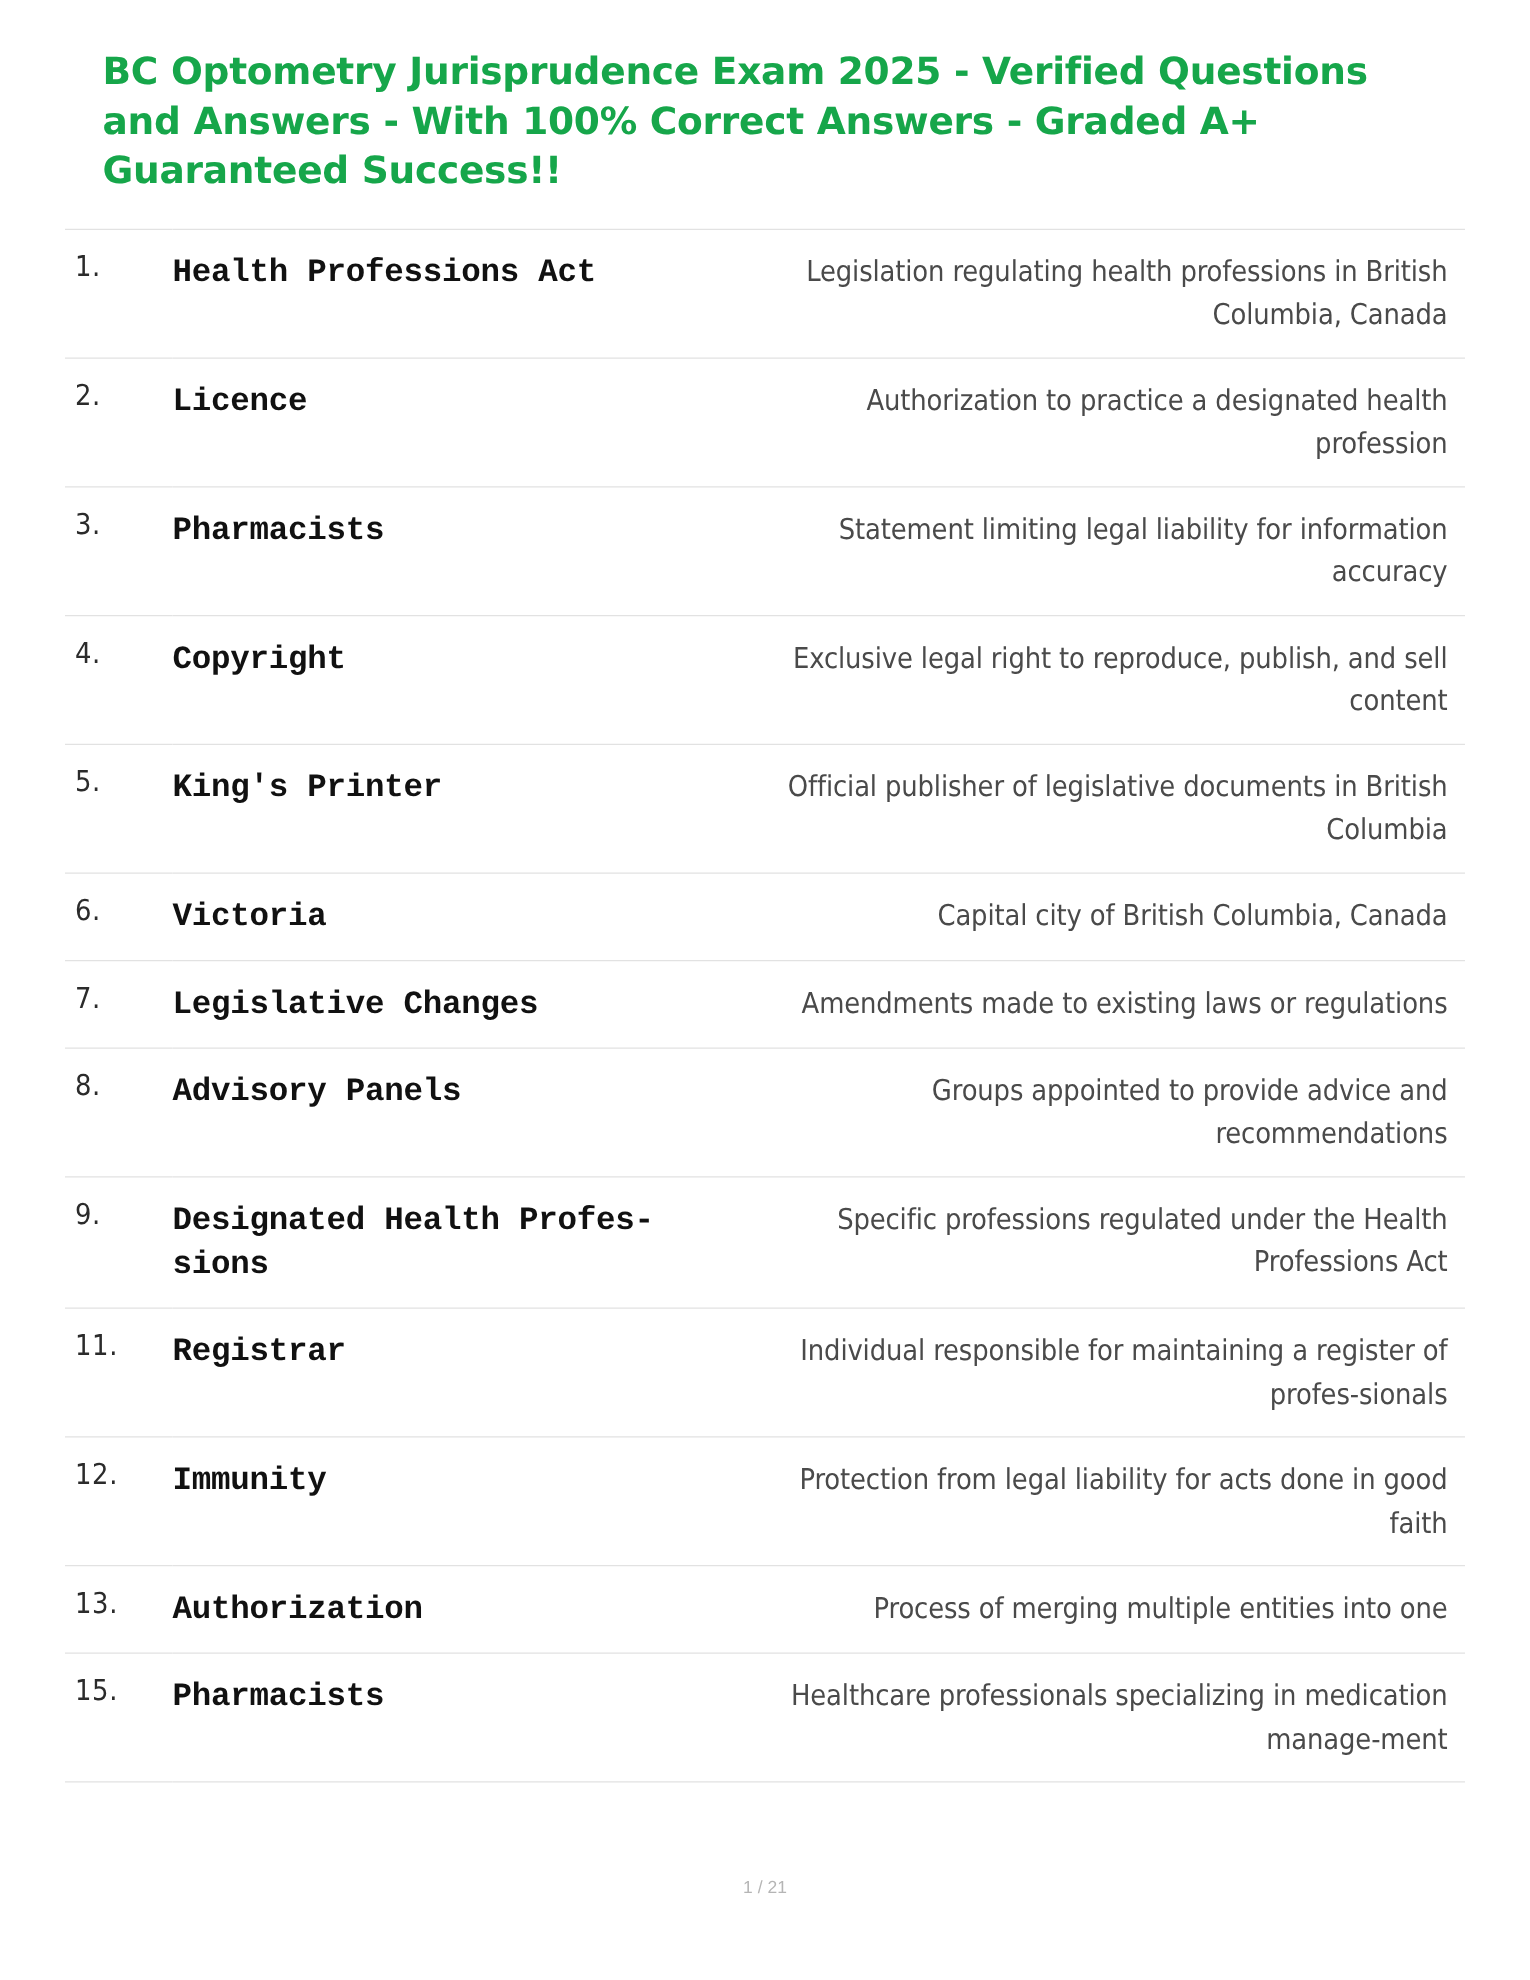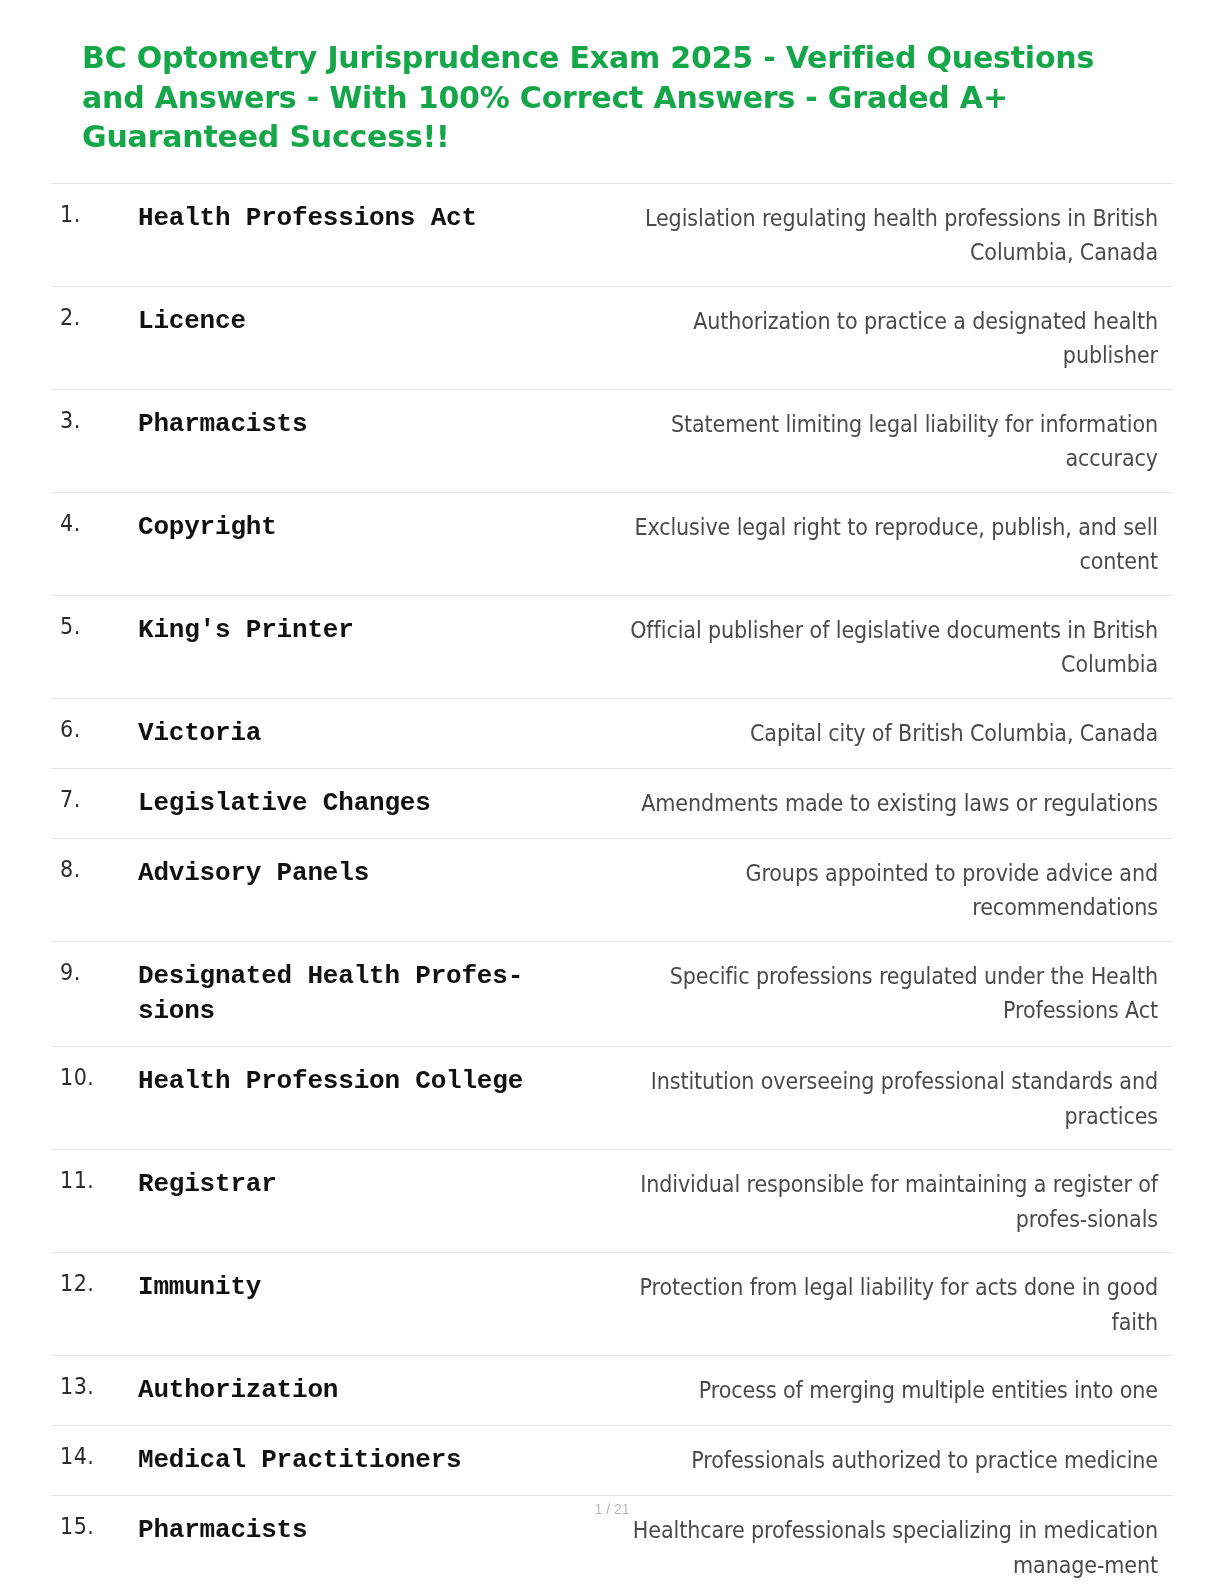--- a/index.html
+++ b/index.html
@@ -96,21 +96,21 @@
   <table class="terms-table">
     <tbody>
         <tr>
           <td class="num">1.</td>
           <td class="term">Health Professions Act</td>
           <td class="def">Legislation regulating health professions in British Columbia, Canada</td>
         </tr>
         <tr>
           <td class="num">2.</td>
           <td class="term">Licence</td>
-          <td class="def">Authorization to practice a designated health publisher</td>
+          <td class="def">Authorization to practice a designated health profession</td>
         </tr>
         <tr>
           <td class="num">3.</td>
           <td class="term">Pharmacists</td>
           <td class="def">Statement limiting legal liability for information accuracy</td>
         </tr>
         <tr>
           <td class="num">4.</td>
           <td class="term">Copyright</td>
           <td class="def">Exclusive legal right to reproduce, publish, and sell content</td>
@@ -134,45 +134,35 @@
           <td class="num">8.</td>
           <td class="term">Advisory Panels</td>
           <td class="def">Groups appointed to provide advice and recommendations</td>
         </tr>
         <tr>
           <td class="num">9.</td>
           <td class="term">Designated Health Profes-sions</td>
           <td class="def">Specific professions regulated under the Health Professions Act</td>
         </tr>
         <tr>
-          <td class="num">10.</td>
-          <td class="term">Health Profession College</td>
-          <td class="def">Institution overseeing professional standards and practices</td>
-        </tr>
-        <tr>
           <td class="num">11.</td>
           <td class="term">Registrar</td>
           <td class="def">Individual responsible for maintaining a register of profes-sionals</td>
         </tr>
         <tr>
           <td class="num">12.</td>
           <td class="term">Immunity</td>
           <td class="def">Protection from legal liability for acts done in good faith</td>
         </tr>
         <tr>
           <td class="num">13.</td>
           <td class="term">Authorization</td>
           <td class="def">Process of merging multiple entities into one</td>
         </tr>
         <tr>
-          <td class="num">14.</td>
-          <td class="term">Medical Practitioners</td>
-          <td class="def">Professionals authorized to practice medicine</td>
-        </tr>
-        <tr>
           <td class="num">15.</td>
           <td class="term">Pharmacists</td>
           <td class="def">Healthcare professionals specializing in medication manage-ment</td>
         </tr>
       </tbody>
   </table>
 
   <div class="footer">1 / 21</div>
 </div>
 

